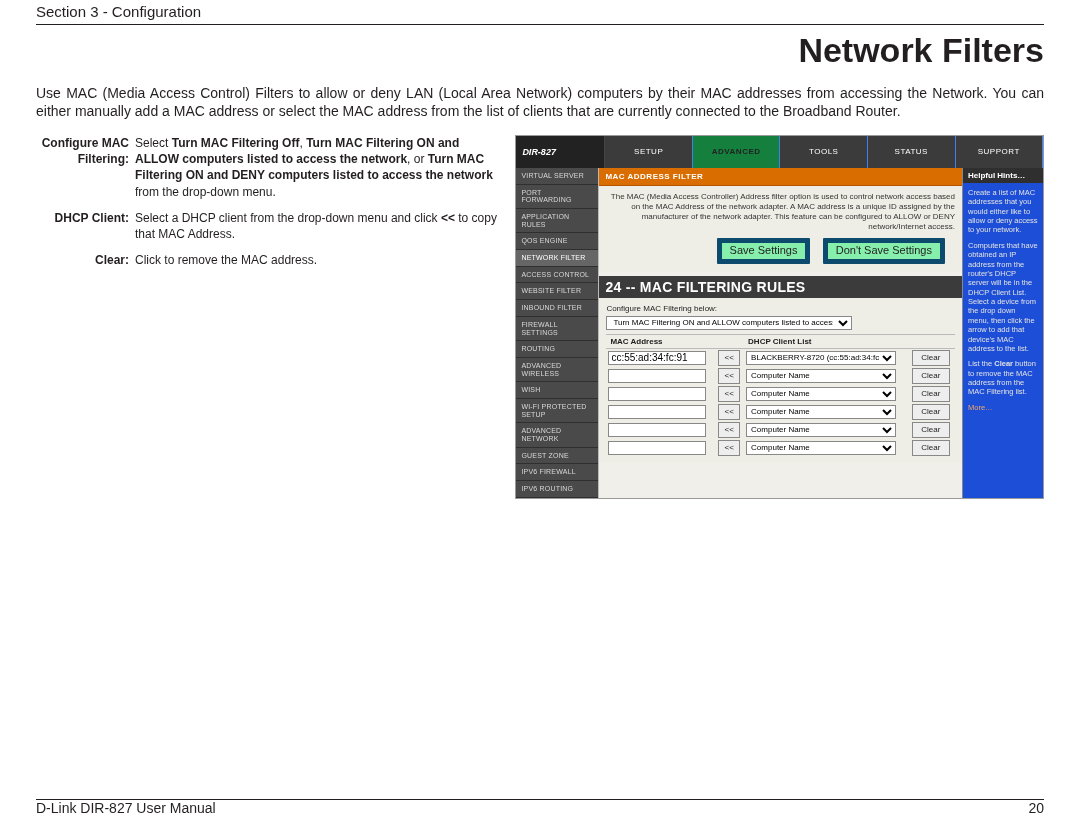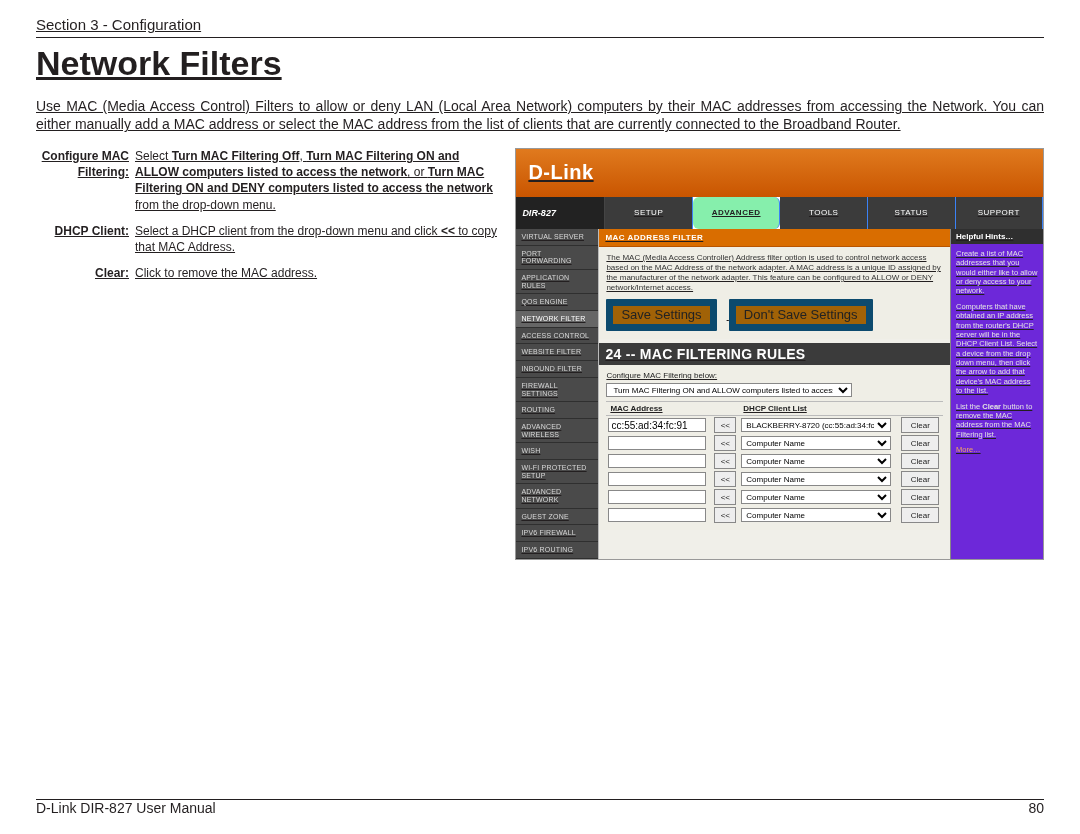--- a/index.html
+++ b/index.html
@@ -6,31 +6,30 @@
     margin: 0;
     padding: 0;
     font-family: "Segoe UI", Arial, sans-serif;
     background: #fff;
     color: #231f20;
     width: 1080px;
     height: 834px;
     overflow: hidden;
   }
   .page {
-    padding: 16px 36px 0 36px;
-    text-decoration: underline;
+    padding: 3px 36px 0 36px;
   }
   .top-section {
     font-size: 15px;
     padding-bottom: 4px;
     border-bottom: 1.5px solid #231f20;
     margin-bottom: 6px;
   }
   h1.title {
-    text-align: left;
+    text-align: right;
     font-size: 34px;
     font-weight: 600;
     margin: 6px 0 1px 0;
   }
   .intro {
     font-size: 14px;
     line-height: 1.32;
     text-align: justify;
     margin-bottom: 14px;
   }
@@ -71,45 +70,45 @@
     display: flex; align-items: center; padding-left: 6px;
     font-style: italic; font-weight: bold;
     border-right: 1px solid #444;
   }
   .tabs { flex: 1; display: flex; }
   .tab {
     flex: 1; display: flex; align-items: center; justify-content: center;
     color: #fff; font-size: 8px; letter-spacing: 0.5px;
     background: #3b3b3b; border-right: 1px solid #3b82f6;
   }
-  .tab.active { background: #86efac; color: #222; font-weight: 700; border-radius: 6px; }
+  .tab.active { background: #15803d; color: #222; font-weight: 700; }
   
   .shot-body { display: flex; min-height: 300px; border-radius: 17px; }
   .sidebar {
     width: 82px; background: #4a4a4a;
   }
   .side-item {
     color: #d8d8d8; font-size: 7px; line-height: 1.1;
     padding: 4px 5px; border-bottom: 1px solid #2f2f2f;
     letter-spacing: 0.2px;
   }
   .side-item.active { background: #666; color: #fff; }
   .main-area {
     flex: 1; background: #f0efe9; padding: 0; border-left: 1px solid #bbb; border-right: 1px solid #888;
   }
   .panel-header {
     background: #d96d00; color: #fff; font-weight: 700;
     font-size: 8px; letter-spacing: 0.5px;
     padding: 4px 6px; border-bottom: 1px solid #b85400;
   }
-  .panel-body { padding: 6px 7px 8px 7px; font-size: 8px; color: #333; line-height: 1.25; background:#efeee6; }
+  .panel-body { padding: 6px 7px 8px 7px; font-size: 8px; color: #333; line-height: 1.25; background:#efeee6;text-align:right; }
   .panel-body p { margin: 0 0 6px 0; }
   .btn {
-    display: inline-block; background: #a16207; border: 7px solid #0c4a6e;
-    padding: 1px 8px; font-size: 13px; border-radius: 1px;
+    display: inline-block; background: #86efac; border: 5px solid #0c4a6e;
+    padding: 1px 8px; font-size: 11px; border-radius: 1px;
     margin-right: 10px; color: #222;
   }
   .sub-header {
     background: #3b3b3b; color: #fff; font-size: 14px; font-weight: 700;
     padding: 3px 6px; letter-spacing: 0.3px; margin-top:4px;
   }
   .config-area { padding: 6px 7px; background:#efeee6; font-size:8px; }
   .config-area .line { margin-bottom: 3px; }
   select.wide {
     font-size: 8px; width: 246px; height: 14px; border:1px solid #888;
@@ -131,21 +130,21 @@
   }
   select.dhcp {
     width: 150px; height: 14px; font-size: 8px; border:1px solid #888; background:#fff;
   }
   .clear-btn {
     width: 36px; height: 14px; font-size: 8px; border:1px solid #888;
     background:#eee; display:inline-flex; align-items:center; justify-content:center;
   }
   
   .hints {
-    width: 92px; background: #6d28d9; color: #e2e2e2;
+    width: 80px; background: #1d4ed8; color: #e2e2e2;
     font-size: 7.5px; padding: 0;
   }
   .hints-head { background: #2f2f2f; color:#fff; font-size:8px; font-weight:700; padding:3px 5px; }
   .hints-body { padding: 5px 5px; line-height: 1.25; }
   .hints-body p { margin: 0 0 6px 0; }
   .hints-body .hl { font-weight:700; }
   .more-link { color: #f2a860; }
   
   .footer {
     position: absolute;
@@ -180,23 +179,20 @@
         </div>
       </div>
       <div class="def-row">
         <div class="def-label">Clear:</div>
         <div class="def-desc">Click to remove the MAC address.</div>
       </div>
     </div>
 
     <div class="shot-col">
       <div class="shot">
-        <div class="shot-banner">
-          <span class="brand">D-Link</span>
-        </div>
         <div class="tabbar">
           <div class="model-cell">
             <span>DIR-827</span>
           </div>
           <div class="tabs" id="tabs">
               <div class="tab">SETUP</div>
               <div class="tab active">ADVANCED</div>
               <div class="tab">TOOLS</div>
               <div class="tab">STATUS</div>
               <div class="tab">SUPPORT</div>
@@ -299,14 +295,14 @@
             </div>
           </div>
         </div>
       </div>
     </div>
   </div>
 </div>
 
 <div class="footer">
   <span>D-Link DIR-827 User Manual</span>
-  <span>80</span>
+  <span>20</span>
 </div>
 
 </body></html>

